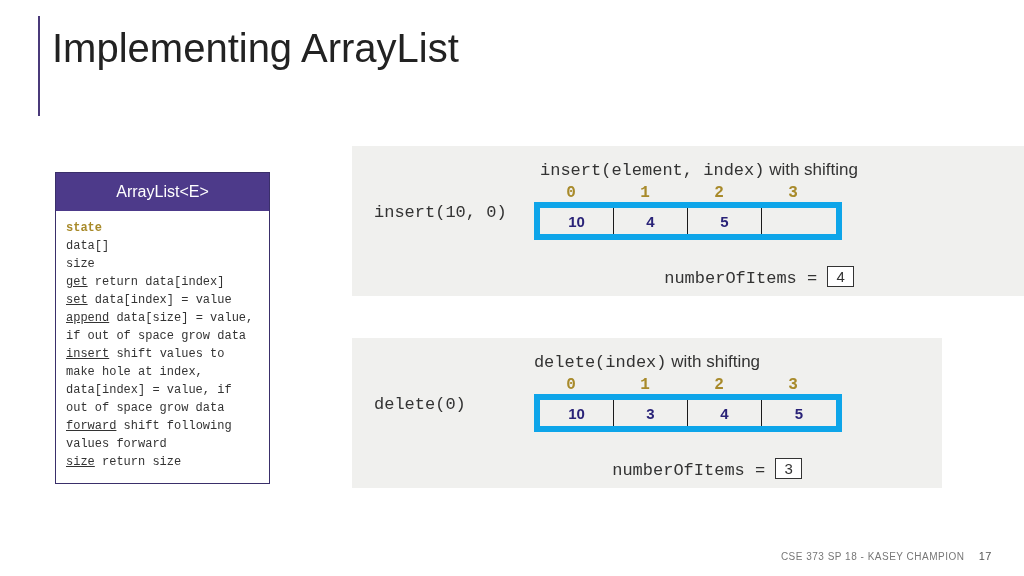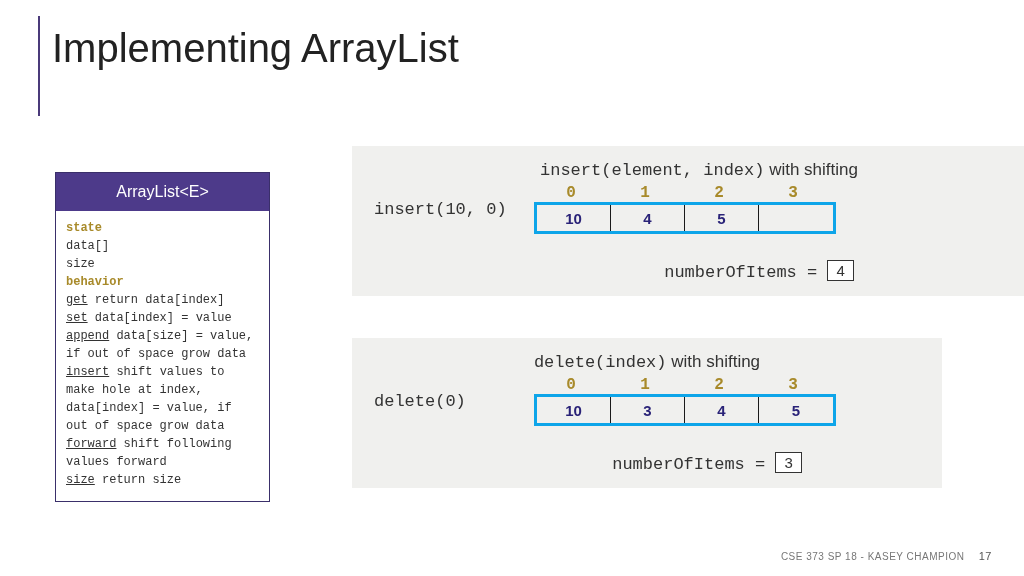--- a/index.html
+++ b/index.html
@@ -70,21 +70,21 @@
   .op-label {
     font-family: "Courier New", monospace;
     font-size: 17px;
     color: #333;
     width: 160px;
     text-align: left;
   }
   .array-wrap { position: relative; }
   .idx-row { display: flex; }
   .idx { width: 74px; text-align: center; color: #a88a2a; font-family: "Courier New", monospace; font-size: 16px; font-weight: bold; }
-  .cells { display: flex; border: 3px solid #0ea5e9; }
+  .cells { display: flex; border: 6px solid #0ea5e9; }
   .cell {
     width: 74px; height: 26px;
     border-right: 1px solid #1a1a1a;
     display: flex; align-items: center; justify-content: center;
     font-family: Arial, sans-serif; font-size: 15px; font-weight: bold;
     color: #2a2378;
   }
   .cell:last-child { border-right: none; }
   .count-row {
     margin-top: 26px;
@@ -119,21 +119,20 @@
 
 <div class="accent-bar"></div>
 <div class="title">Implementing ArrayList</div>
 
 <div class="card">
   <div class="card-header">ArrayList&lt;E&gt;</div>
   <div class="card-body">
     <div><span class="kw">state</span></div>
     <div>data[]</div>
     <div>size</div>
-    <div><span class="kw">behavior</span></div>
     <div><span class="fn">get</span><span> return data[index]</span></div>
     <div><span class="fn">set</span><span> data[index] = value</span></div>
     <div><span class="fn">append</span><span> data[size] = value, if out of space grow data</span></div>
     <div><span class="fn">insert</span><span> shift values to make hole at index, data[index] = value, if out of space grow data</span></div>
     <div><span class="fn">forward</span><span> shift following values forward</span></div>
     <div><span class="fn">size</span><span> return size</span></div>
   </div>
 </div>
 
 <div class="panel panel1">

